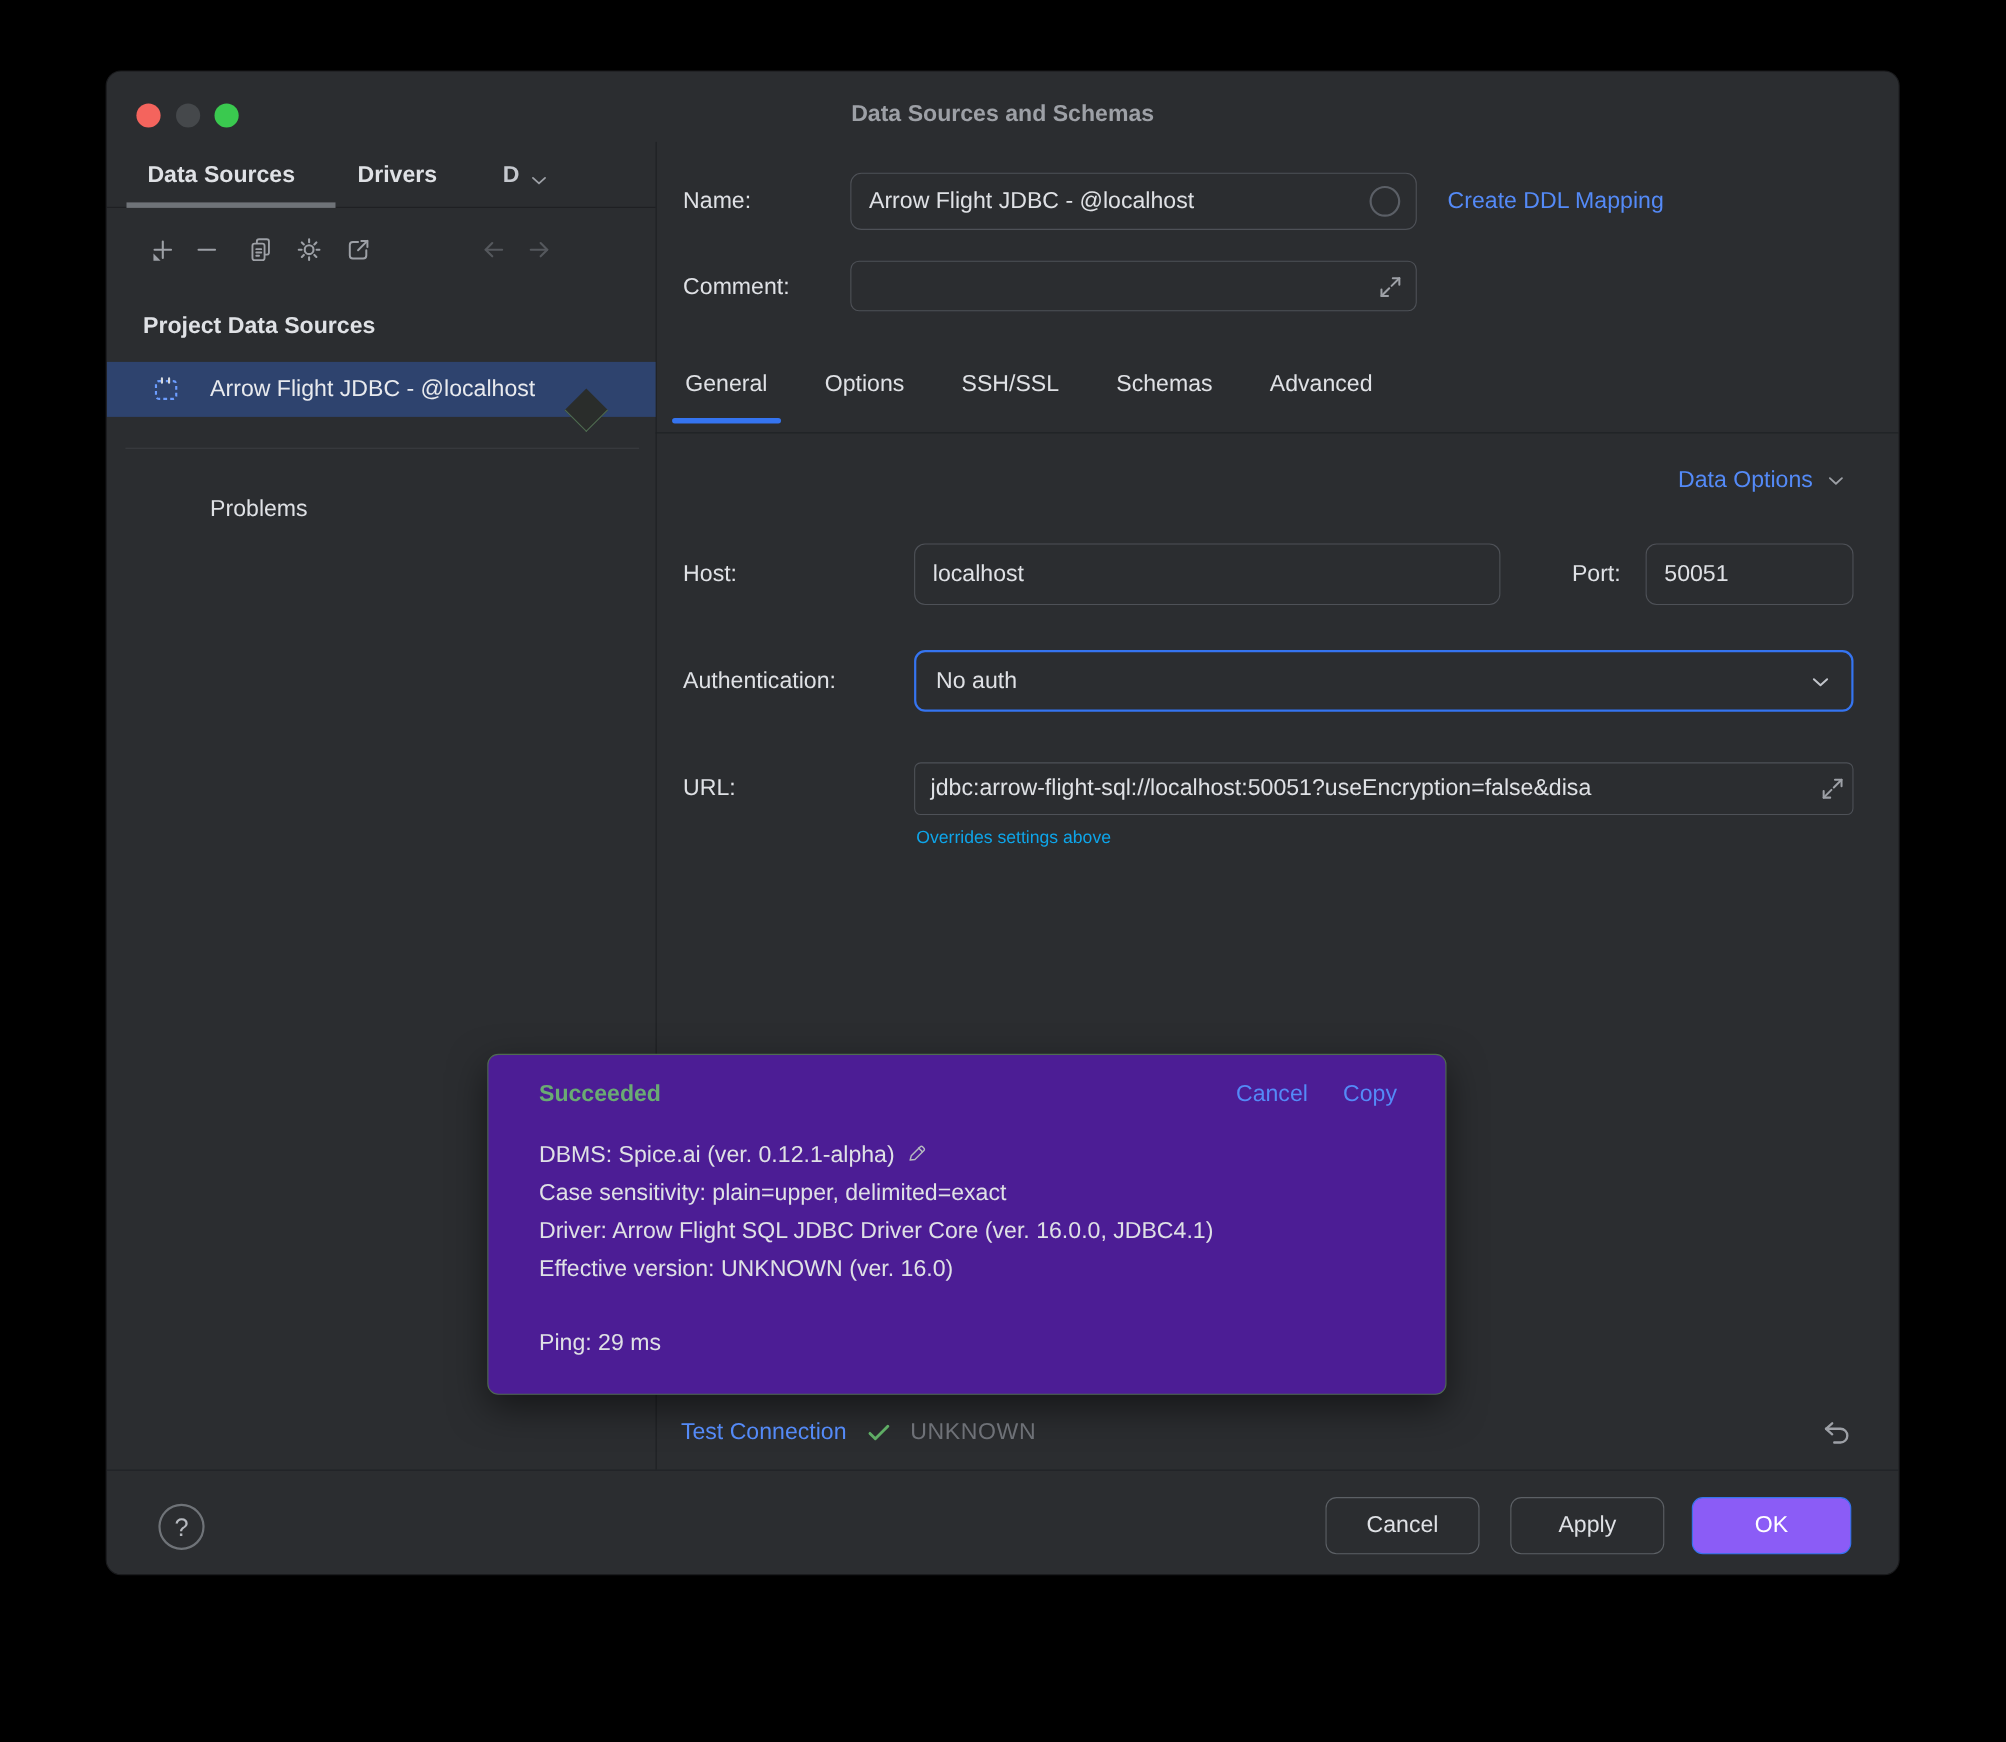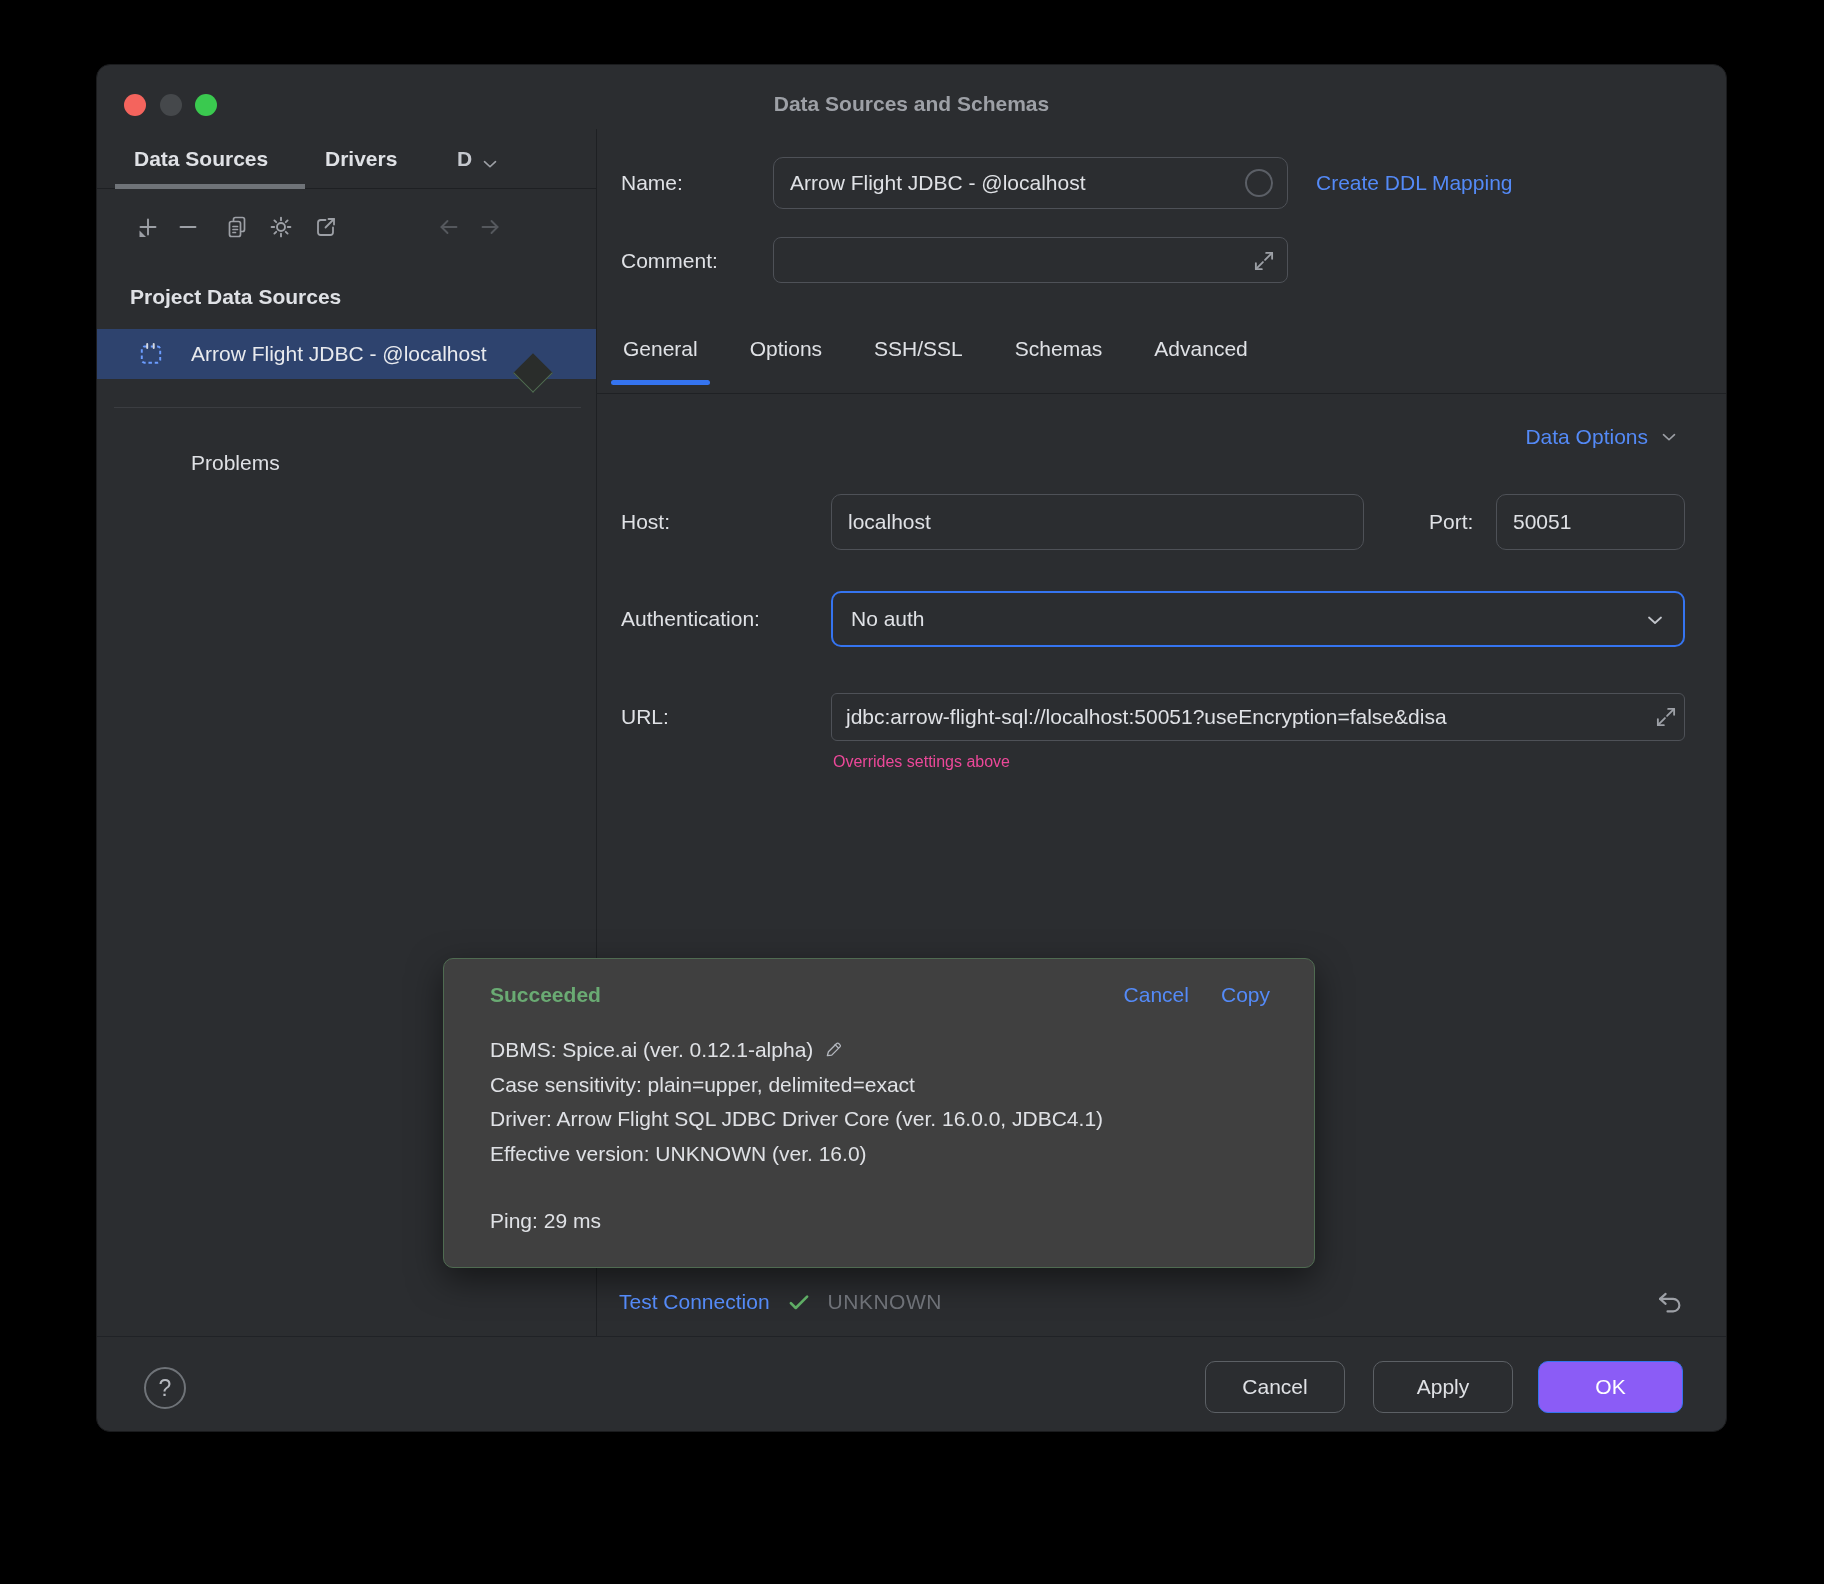--- a/index.html
+++ b/index.html
@@ -29,23 +29,23 @@
          font-size:21px;color:#dfe1e5;}
   .field .txt{padding:0 16px;white-space:nowrap;overflow:hidden;}
   .link{color:#548af7;font-size:21px;}
   .tabsbar{left:526px;top:272px;display:flex;gap:52px;font-size:21px;}
   .tab{position:relative;color:#dfe1e5;padding-bottom:6px;cursor:default;}
   .tab.active::after{content:"";position:absolute;left:-12px;right:-12px;bottom:-18px;height:5px;
                      border-radius:3px;background:#3574f0;}
   .main-divider{left:499px;top:328px;width:1132px;height:1px;background:#1f2124;}
   .conn-row{left:524px;top:360px;display:flex;gap:14px;font-size:21px;align-items:center;}
   .auth-select{border:2px solid #3574f0;border-radius:10px;background:#2b2d30;box-sizing:border-box;}
-  .hint{font-size:16px;color:#ec4899;}
-  
-  .popup{left:346px;top:893px;width:870px;height:308px;background:#404040;border:1px solid #4f6b51;
+  .hint{font-size:16px;color:#0ea5e9;}
+  
+  .popup{left:346px;top:893px;width:870px;height:308px;background:#4c1d95;border:1px solid #4f6b51;
          border-radius:10px;box-shadow:0 12px 34px rgba(0,0,0,.5);}
   .popup-notch{left:422px;top:294px;width:27px;height:27px;background:#2a2d2b;
                border-right:1px solid #4f6b51;border-bottom:1px solid #4f6b51;transform:rotate(45deg);}
   .popup-status{left:46px;top:24px;font-size:21px;font-weight:bold;color:#6aab73;}
   .popup-links{right:44px;top:24px;display:flex;gap:32px;}
   .popup-body{left:46px;top:74px;font-size:21px;line-height:34.5px;color:#dfe1e5;}
   .spacer{height:33px;}
   
   .test-row{left:522px;top:1224px;display:flex;align-items:center;gap:16px;}
   .unknown{color:#6e7177;font-size:21px;letter-spacing:.5px;}

